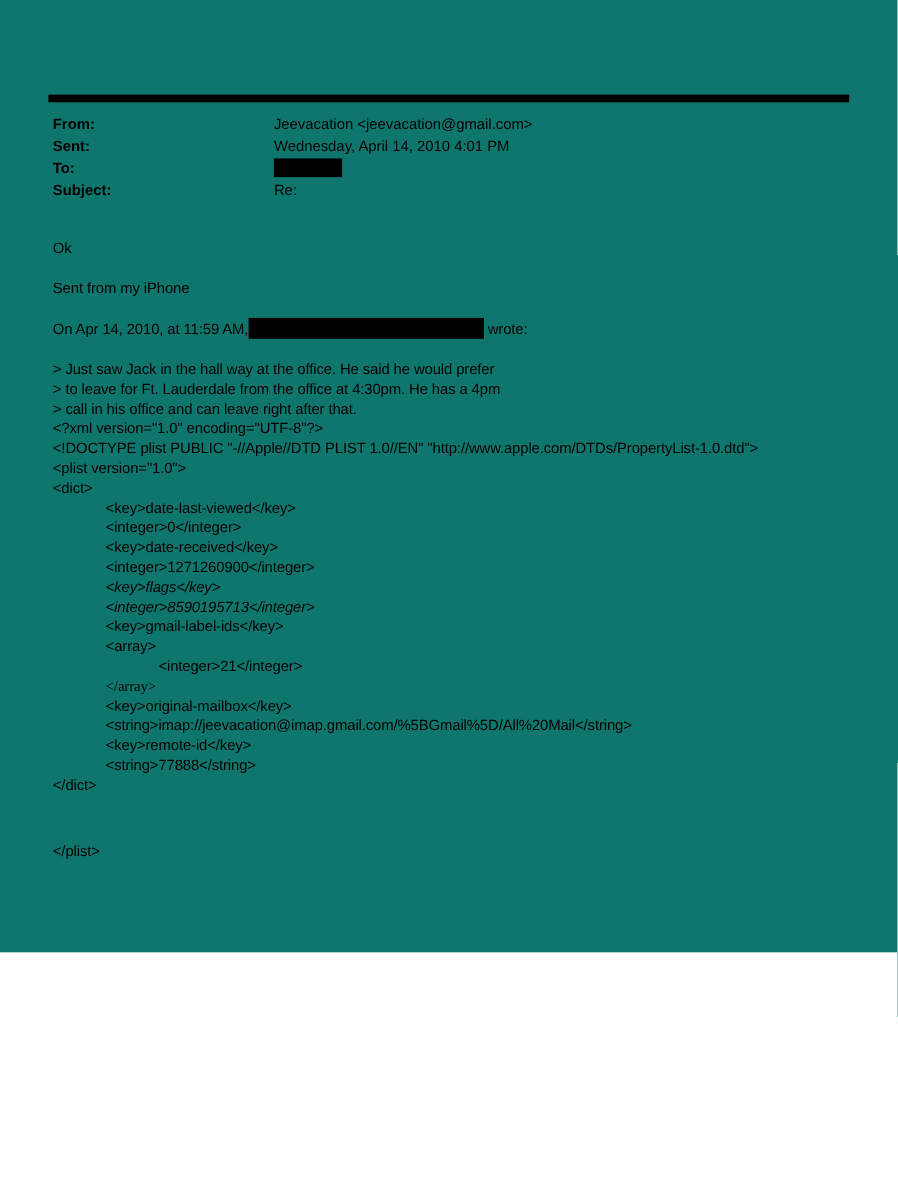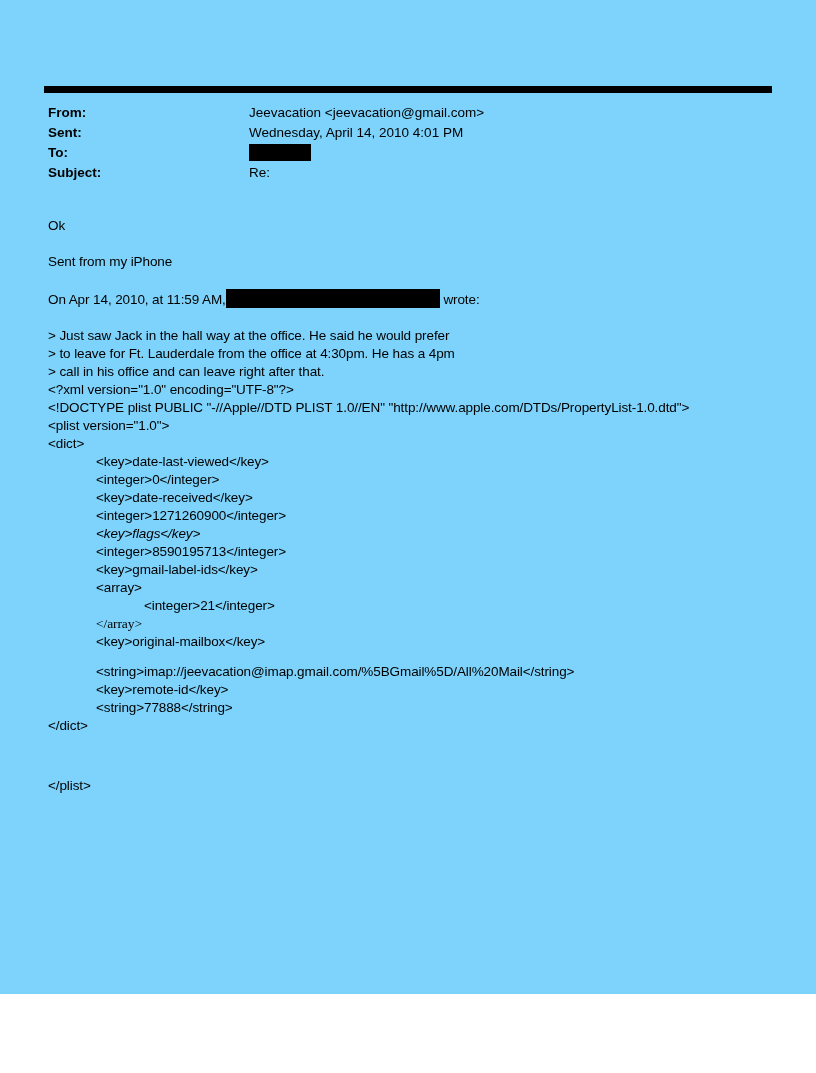--- a/index.html
+++ b/index.html
@@ -1,20 +1,20 @@
 <!DOCTYPE html>
 <html><head>
 <meta charset="utf-8">
 <style>
   html, body { margin: 0; padding: 0; background: #ffffff; }
   .page {
     position: relative;
     width: 816px;
-    height: 994px;
-    background: #7dd3fc;
+    height: 866px;
+    background: #0f766e;
     color: #000000;
     font-family: "Liberation Sans", "DejaVu Sans", sans-serif;
     overflow: hidden;
   }
   .top-rule {
     position: absolute;
     left: 44px;
     top: 86px;
     width: 728px;
     height: 7px;
@@ -117,27 +117,27 @@
         <div class="qline" style="padding-left: 0px;">&gt; call in his office and can leave right after that.</div>
         <div class="qline" style="padding-left: 0px;">&lt;?xml version="1.0" encoding="UTF-8"?&gt;</div>
         <div class="qline" style="padding-left: 0px;">&lt;!DOCTYPE plist PUBLIC "-//Apple//DTD PLIST 1.0//EN" "http://www.apple.com/DTDs/PropertyList-1.0.dtd"&gt;</div>
         <div class="qline" style="padding-left: 0px;">&lt;plist version="1.0"&gt;</div>
         <div class="qline" style="padding-left: 0px;">&lt;dict&gt;</div>
         <div class="qline" style="padding-left: 48px;">&lt;key&gt;date-last-viewed&lt;/key&gt;</div>
         <div class="qline" style="padding-left: 48px;">&lt;integer&gt;0&lt;/integer&gt;</div>
         <div class="qline" style="padding-left: 48px;">&lt;key&gt;date-received&lt;/key&gt;</div>
         <div class="qline" style="padding-left: 48px;">&lt;integer&gt;1271260900&lt;/integer&gt;</div>
         <div class="qline" style="padding-left: 48px; font-style: italic;">&lt;key&gt;flags&lt;/key&gt;</div>
-        <div class="qline" style="padding-left: 48px;">&lt;integer&gt;8590195713&lt;/integer&gt;</div>
+        <div class="qline" style="padding-left: 48px; font-style: italic;">&lt;integer&gt;8590195713&lt;/integer&gt;</div>
         <div class="qline" style="padding-left: 48px;">&lt;key&gt;gmail-label-ids&lt;/key&gt;</div>
         <div class="qline" style="padding-left: 48px;">&lt;array&gt;</div>
         <div class="qline" style="padding-left: 96px;">&lt;integer&gt;21&lt;/integer&gt;</div>
         <div class="qline" style="padding-left: 48px; font-family: Liberation Serif, serif;">&lt;/array&gt;</div>
         <div class="qline" style="padding-left: 48px;">&lt;key&gt;original-mailbox&lt;/key&gt;</div>
-        <div class="qline" style="padding-left: 48px; margin-top: 12px;">&lt;string&gt;imap://jeevacation@imap.gmail.com/%5BGmail%5D/All%20Mail&lt;/string&gt;</div>
+        <div class="qline" style="padding-left: 48px;">&lt;string&gt;imap://jeevacation@imap.gmail.com/%5BGmail%5D/All%20Mail&lt;/string&gt;</div>
         <div class="qline" style="padding-left: 48px;">&lt;key&gt;remote-id&lt;/key&gt;</div>
         <div class="qline" style="padding-left: 48px;">&lt;string&gt;77888&lt;/string&gt;</div>
         <div class="qline" style="padding-left: 0px;">&lt;/dict&gt;</div>
         <div class="qline" style="padding-left: 0px; margin-top: 42px;">&lt;/plist&gt;</div>
       </div>
   </div>
 
   <div class="page-number">1</div>
 
   <div class="bates">EFTA_R1_01383819</div>

